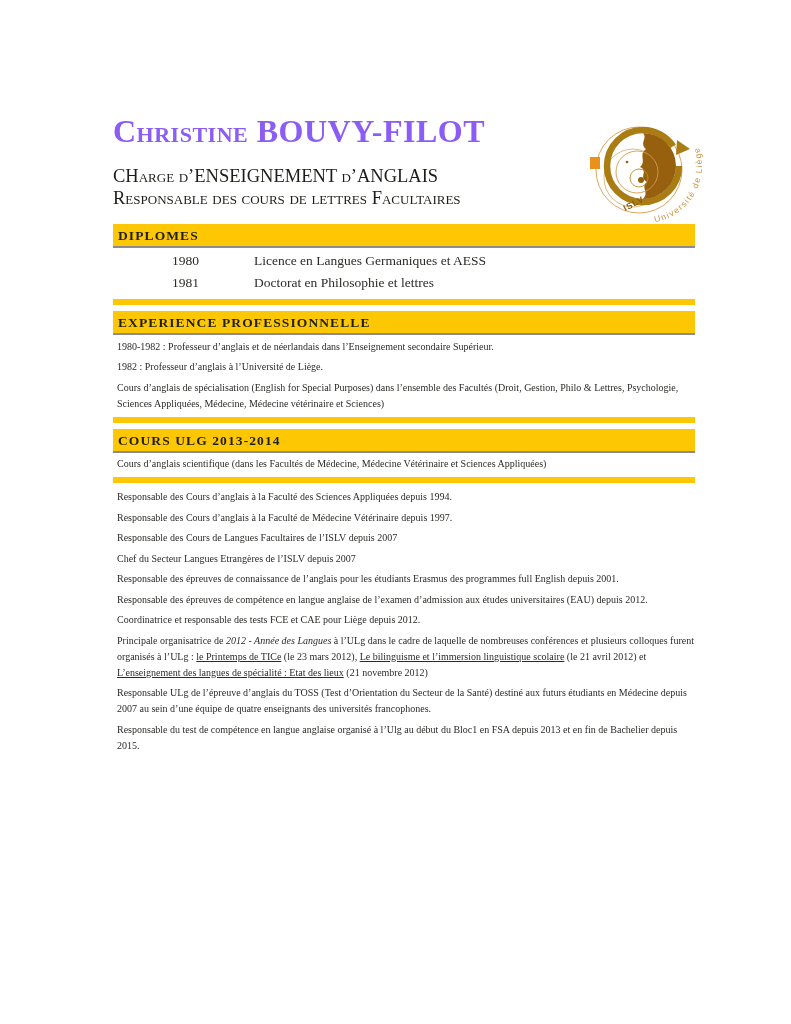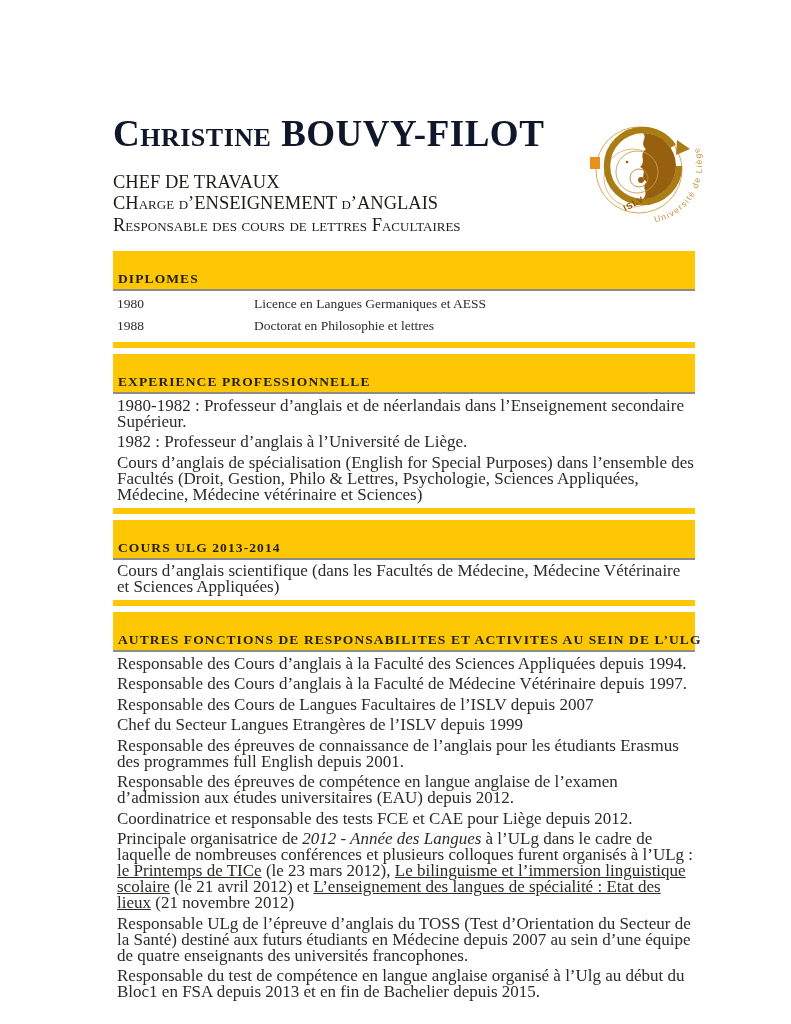--- a/index.html
+++ b/index.html
@@ -8,59 +8,59 @@
     width:791px;height:1024px;
     box-sizing:border-box;
     padding:114px 96px 0 113px;
     background:#ffffff;
     font-family:"Liberation Serif", serif;
     color:var(--text,#2b2b28);
     overflow:hidden;
   }
   h1.name{
     margin:0;
-    font-size:37px;
+    font-size:32px;
     font-weight:bold;
     font-variant:small-caps;
     letter-spacing:.5px;
-    color:#0f172a;
+    color:#8b5cf6;
     line-height:1.1;
     font-family:Liberation Serif, serif;
   }
   .subtitles{margin-top:17px;}
   .subtitle{
     font-size:18.5px;
     line-height:21.5px;
     font-variant:small-caps;
     color:#1d1d18;
   }
   #sections{margin-top:15px;}
   .section{margin-bottom:6px;}
   .band{
     background:var(--yellow,#FDC704);
-    height:40px;
+    height:24px;
     display:flex;align-items:flex-end;
     padding:0 2px 2px 5px;
     border-bottom:2px solid var(--gray,#8C8C8C);
     box-sizing:border-box;
   }
   .band-title{
     font-weight:bold;
     font-size:13.5px;
     letter-spacing:1.1px;
     color:#201f16;
     white-space:nowrap;
   }
-  .rows{padding-top:2px;}
+  .rows{padding-top:2px;text-align:center;}
   .row{display:flex;font-size:13.5px;line-height:16px;padding:3px 0 3px 4px;}
   .year{width:137px;flex:none;}
   .para{
     margin:3.5px 0 4.5px;
     padding-left:4px;
-    font-size:17px;
+    font-size:10px;
     line-height:16px;
   }
   .it{font-style:italic;}
   .ul{text-decoration:underline;}
   .rule{height:6px;background:var(--yellow,#FDC704);margin-top:5px;}
   .logo{position:absolute;top:104px;right:84px;width:118px;height:128px;}
 </style>
 </head>
 <body>
 
@@ -93,38 +93,37 @@
         <textPath href="#ringTextPath" startOffset="10">Université de Liège</textPath>
       </text>
 
       <text x="46" y="102" font-family="Liberation Sans, sans-serif" font-size="8.5" font-weight="bold" letter-spacing="1" fill="#8A5708" transform="rotate(-28 46 102)" text-anchor="middle">ISLV</text>
     </svg>
   </div>
 
   <header>
     <h1 class="name"><span>Christine </span><span>BOUVY-FILOT</span></h1>
     <div class="subtitles" id="subtitles">
-        <div class="subtitle">CHEF DE TRAVAUX</div>
         <div class="subtitle">CHarge d’ENSEIGNEMENT d’ANGLAIS</div>
         <div class="subtitle">Responsable des cours de lettres Facultaires</div>
       </div>
   </header>
 
   <main id="sections">
       <section class="section">
         <div class="band">
           <span class="band-title">DIPLOMES</span>
         </div>
         <div class="rows">
           <div class="row">
             <span class="year">1980</span>
             <span class="rowtext">Licence en Langues Germaniques et AESS</span>
           </div>
           <div class="row">
-            <span class="year">1988</span>
+            <span class="year">1981</span>
             <span class="rowtext">Doctorat en Philosophie et lettres</span>
           </div>
         </div>
         <div class="rule"></div>
       </section>
       <section class="section">
         <div class="band">
           <span class="band-title">EXPERIENCE PROFESSIONNELLE</span>
         </div>
         <p class="para"><span>1980-1982 : Professeur d’anglais et de néerlandais dans l’Enseignement secondaire Supérieur.</span></p>
@@ -133,27 +132,24 @@
         <div class="rule"></div>
       </section>
       <section class="section">
         <div class="band">
           <span class="band-title">COURS ULG 2013-2014</span>
         </div>
         <p class="para"><span>Cours d’anglais scientifique (dans les Facultés de Médecine, Médecine Vétérinaire et Sciences Appliquées)</span></p>
         <div class="rule"></div>
       </section>
       <section class="section">
-        <div class="band">
-          <span class="band-title">AUTRES FONCTIONS DE RESPONSABILITES ET ACTIVITES AU SEIN DE L’ULG</span>
-        </div>
         <p class="para"><span>Responsable des Cours d’anglais à la Faculté des Sciences Appliquées depuis 1994.</span></p>
         <p class="para"><span>Responsable des Cours d’anglais à la Faculté de Médecine Vétérinaire depuis 1997.</span></p>
         <p class="para"><span>Responsable des Cours de Langues Facultaires de l’ISLV depuis 2007</span></p>
-        <p class="para"><span>Chef du Secteur  Langues Etrangères de l’ISLV depuis 1999</span></p>
+        <p class="para"><span>Chef du Secteur  Langues Etrangères de l’ISLV depuis 2007</span></p>
         <p class="para"><span>Responsable des épreuves de connaissance de l’anglais pour les étudiants Erasmus des programmes full English depuis 2001.</span></p>
         <p class="para"><span>Responsable des épreuves de compétence en langue anglaise de l’examen d’admission aux études universitaires (EAU) depuis 2012.</span></p>
         <p class="para"><span>Coordinatrice et responsable des tests FCE et CAE pour Liège depuis 2012.</span></p>
         <p class="para"><span>Principale organisatrice de </span><span class="it">2012 - Année des Langues</span><span> à l’ULg dans le cadre de laquelle de nombreuses conférences et plusieurs colloques furent organisés à l’ULg : </span><span class="ul">le Printemps de TICe</span><span> (le 23 mars 2012), </span><span class="ul">Le bilinguisme et l’immersion linguistique scolaire</span><span> (le 21 avril 2012) et </span><span class="ul">L’enseignement des langues de spécialité : Etat des lieux</span><span> (21 novembre 2012)</span></p>
         <p class="para"><span>Responsable ULg de l’épreuve d’anglais du TOSS (Test d’Orientation du Secteur de la Santé) destiné aux futurs étudiants en Médecine depuis 2007 au sein d’une équipe de quatre enseignants des universités francophones.</span></p>
         <p class="para"><span>Responsable du test de compétence en langue anglaise organisé à l’Ulg au début du Bloc1 en FSA depuis 2013 et en fin de Bachelier depuis 2015.</span></p>
       </section>
     </main>
 
 </div>

